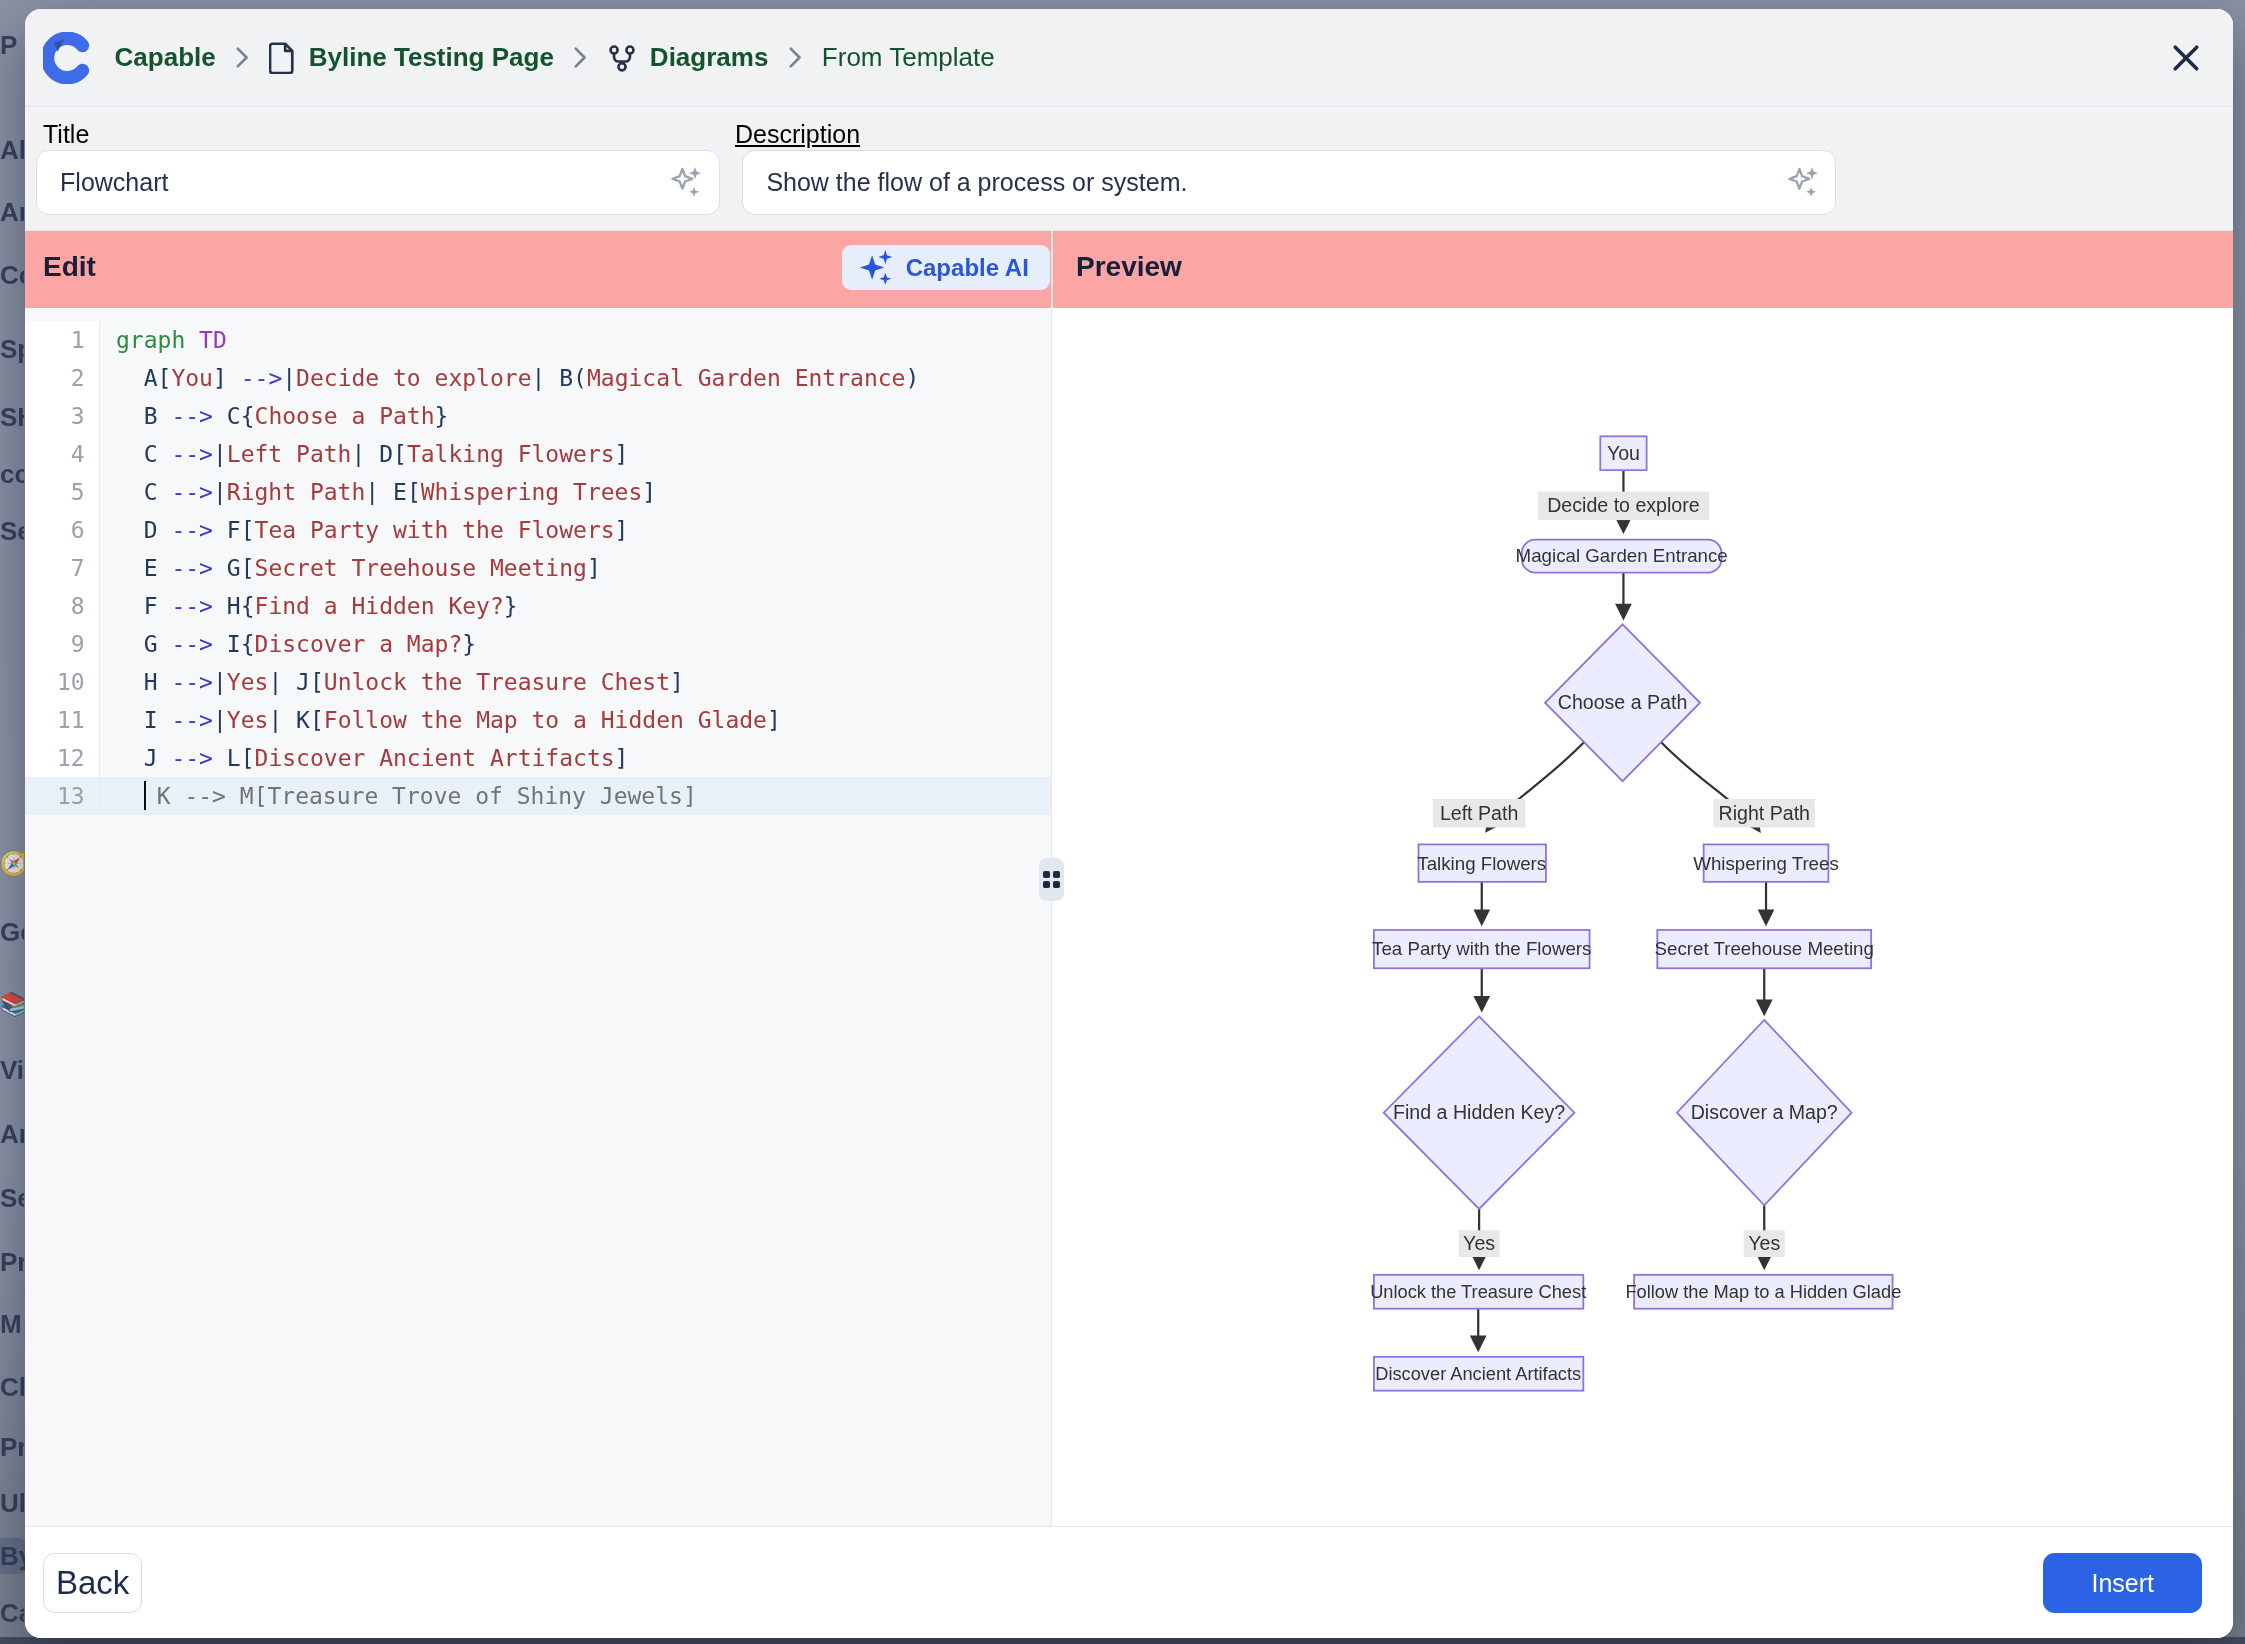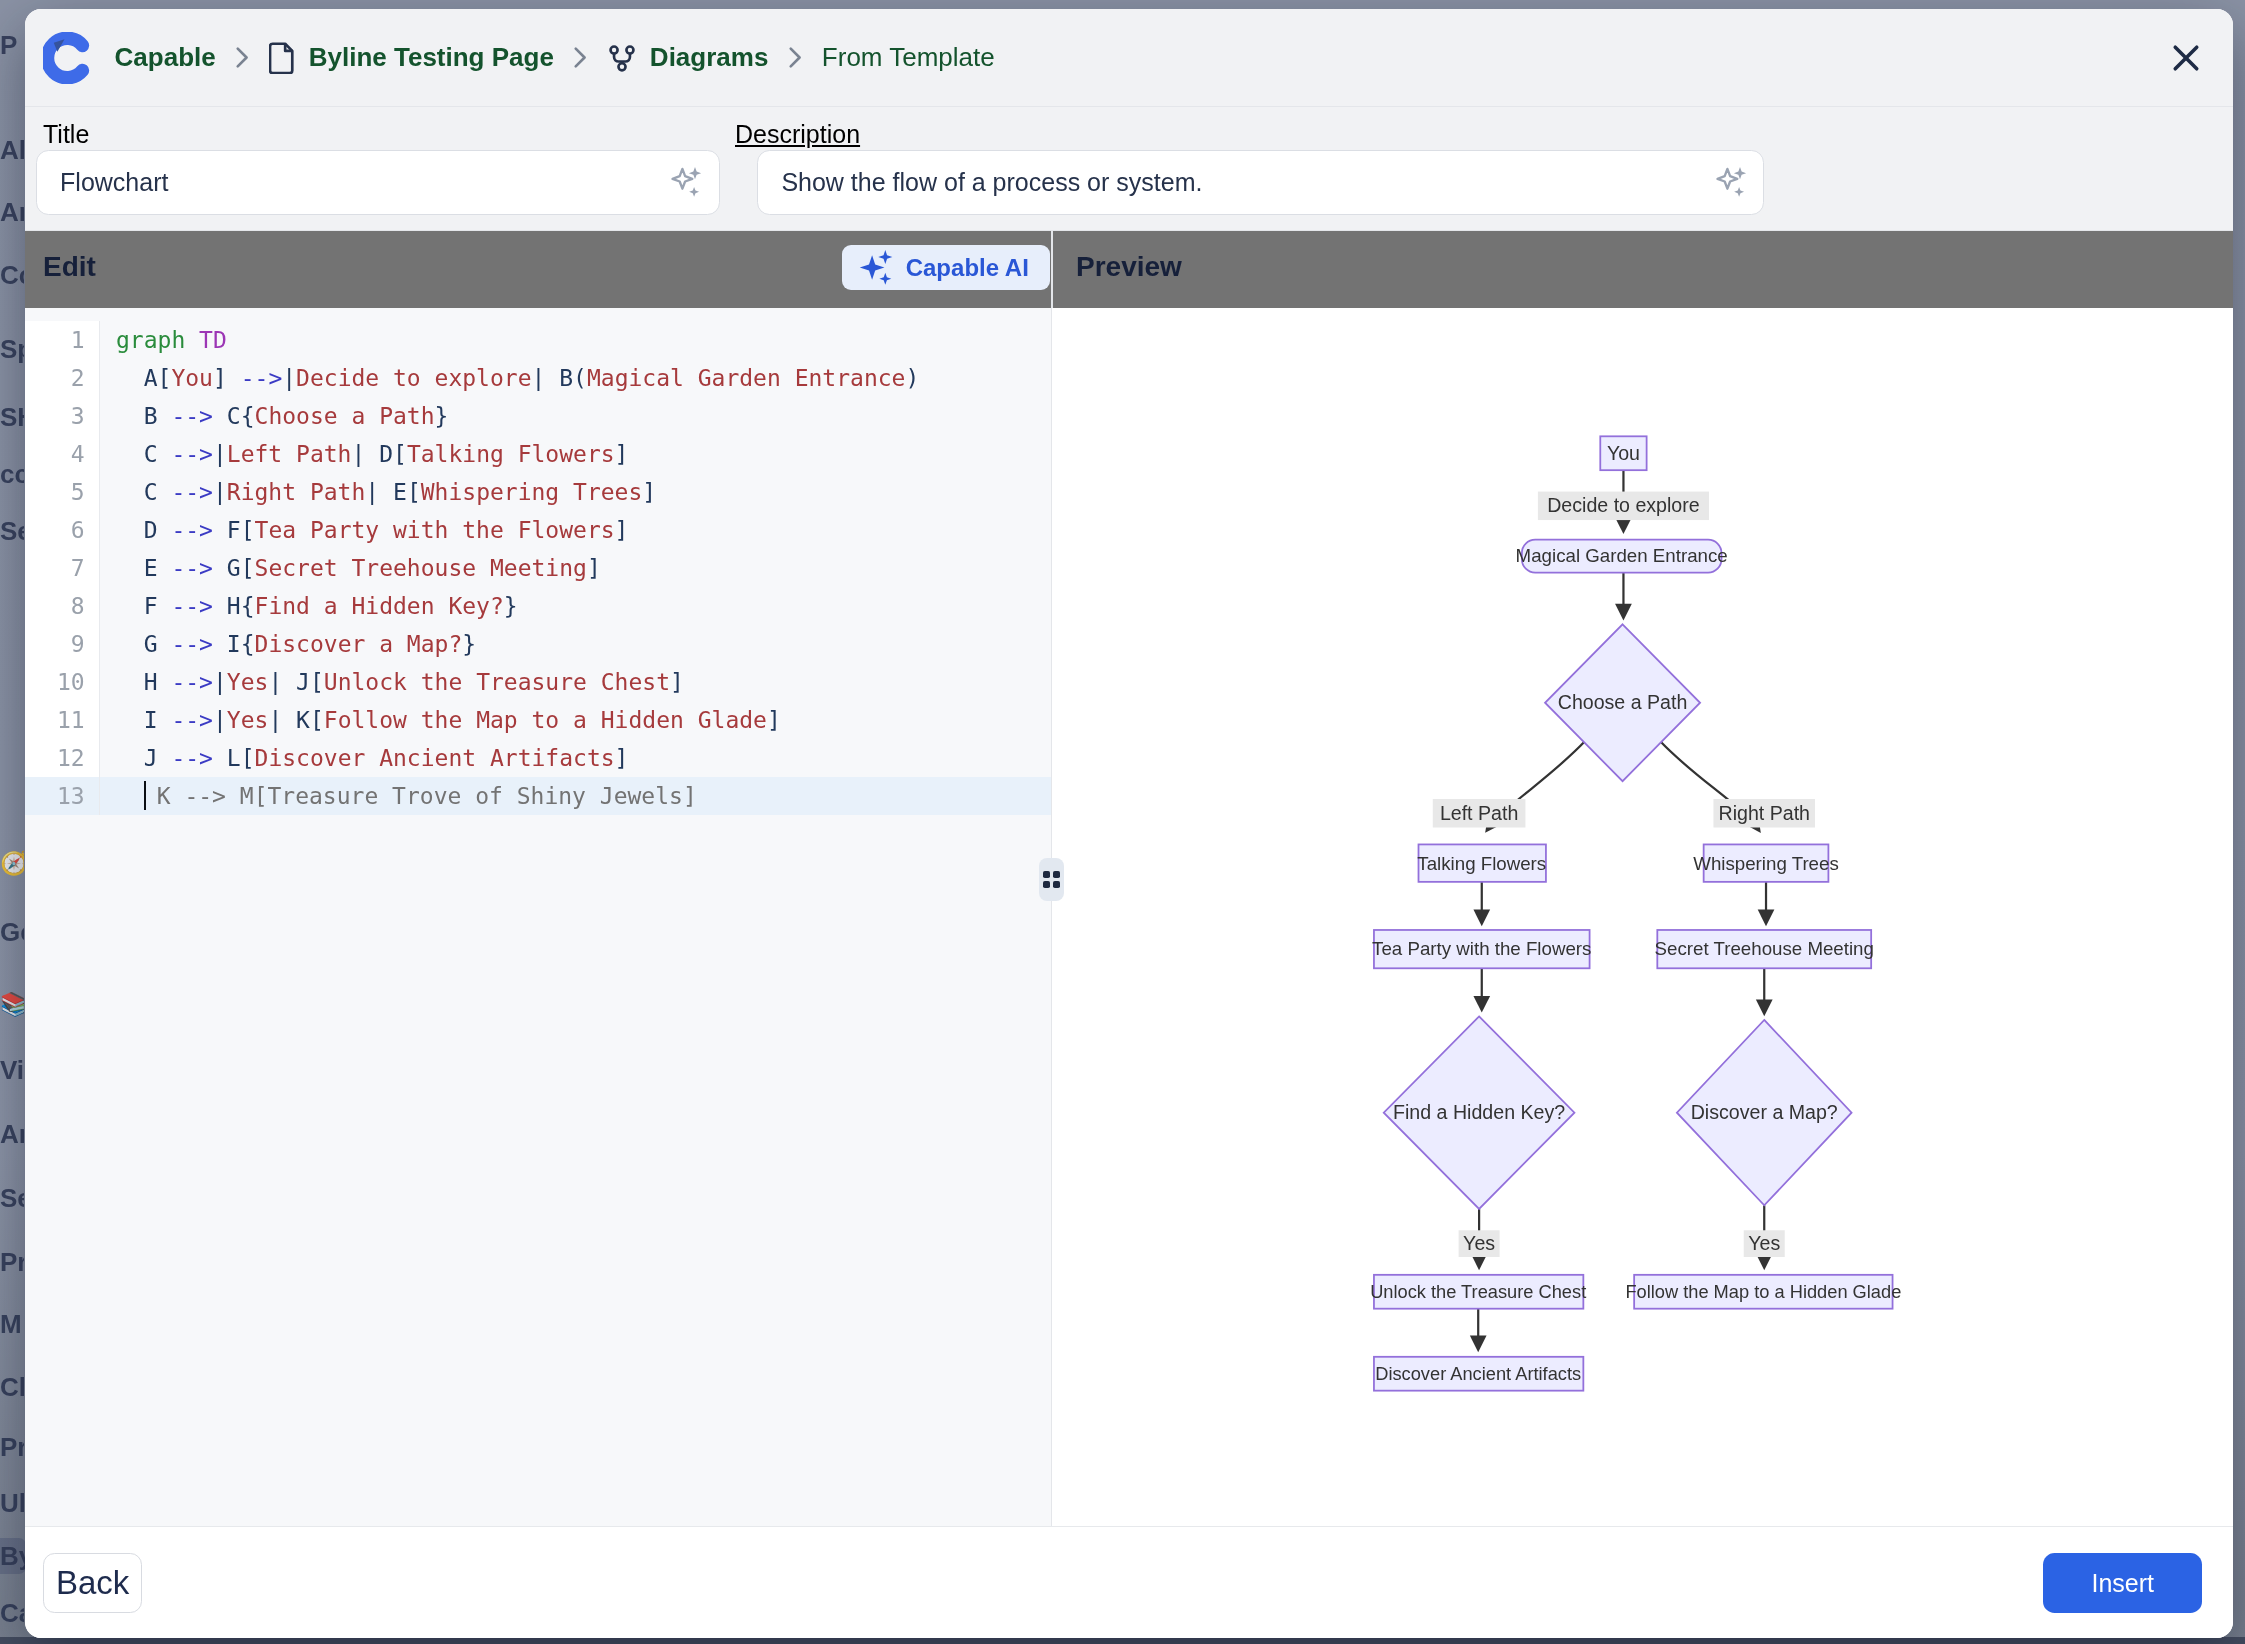--- a/index.html
+++ b/index.html
@@ -18,21 +18,21 @@
   .crumb{display:flex;align-items:center;gap:12.5px;color:#14532d;font-size:26px;font-weight:600;}
   .sep{display:flex;align-items:center;}
   .closeX{width:41px;height:41px;display:flex;align-items:center;justify-content:center;cursor:pointer;}
   
   .formrow{height:124px;background:#f1f2f4;border-bottom:0.9px solid #e4e6ea;position:relative;box-sizing:border-box;}
   .f-label{position:absolute;top:12.5px;font-size:25px;color:#000000;font-weight:500;}
   .f-input{position:absolute;top:43px;height:65px;background:#fff;border:1.8px solid #dbdee4;border-radius:12.5px;box-sizing:border-box;display:flex;align-items:center;padding:0 53px 0 21.4px;}
   .f-input input{border:0;outline:0;background:transparent;font-size:25px;color:#26324b;font-family:"Liberation Sans",sans-serif;width:100%;}
   .spark{position:absolute;right:14.3px;top:50%;transform:translateY(-50%);}
   
-  .paneheads{height:77px;border-bottom:0.9px solid #e7e9ec;position:relative;background:#737373;}
+  .paneheads{height:77px;border-bottom:0.9px solid #e7e9ec;position:relative;background:#fca5a5;}
   .panetitle{font-size:28px;font-weight:700;color:#16203a;position:absolute;top:19.6px;}
   .ai-btn{position:absolute;left:817px;top:14.3px;height:45px;padding:0 21.4px 0 16px;background:#e7eefb;border-radius:9px;display:flex;align-items:center;gap:10.7px;color:#2a57d6;font-size:24px;font-weight:600;cursor:pointer;}
   
   .panes{position:absolute;top:299px;bottom:111px;left:0;right:0;}
   .editor{position:absolute;left:0;top:0;bottom:0;width:1026px;background:#f7f8fa;overflow:hidden;}
   .vdivider{position:absolute;left:1026px;top:-78px;bottom:0;width:1.8px;background:#e4e6ea;}
   .grip{position:absolute;left:1014px;top:550px;width:25px;height:43px;background:#e2e8f0;border-radius:8px;display:grid;grid-template-columns:7.1px 7.1px;grid-gap:3.6px;align-content:center;justify-content:center;z-index:5;}
   .grip i{width:7.1px;height:7.1px;background:#1e2940;border-radius:1.8px;}
   .preview{position:absolute;left:1027px;right:0;top:0;bottom:0;background:#fff;overflow:hidden;}
   
@@ -153,21 +153,21 @@
       <input value="Flowchart" style="">
       <span class="spark">
         <svg width="36" height="36" viewBox="0 0 40 40">
           <path d="M16 6 L19 14 L27 17 L19 20 L16 28 L13 20 L5 17 L13 14 Z" fill="none" stroke="#9aa3b2" stroke-width="2.6" stroke-linejoin="round"></path>
           <path d="M30 4 L31.8 9 L36.8 10.8 L31.8 12.6 L30 17.6 L28.2 12.6 L23.2 10.8 L28.2 9 Z" fill="#9aa3b2"></path>
           <path d="M29 26 L30.5 30 L34.5 31.5 L30.5 33 L29 37 L27.5 33 L23.5 31.5 L27.5 30 Z" fill="#9aa3b2"></path>
         </svg>
       </span>
     </div>
     <div class="f-label" style="left:710px;text-decoration:underline;">Description</div>
-    <div class="f-input" style="left:732px;width:1007px;">
+    <div class="f-input" style="left:717px;width:1094px;">
       <input value="Show the flow of a process or system." style="">
       <span class="spark">
         <svg width="36" height="36" viewBox="0 0 40 40">
           <path d="M16 6 L19 14 L27 17 L19 20 L16 28 L13 20 L5 17 L13 14 Z" fill="none" stroke="#9aa3b2" stroke-width="2.6" stroke-linejoin="round"></path>
           <path d="M30 4 L31.8 9 L36.8 10.8 L31.8 12.6 L30 17.6 L28.2 12.6 L23.2 10.8 L28.2 9 Z" fill="#9aa3b2"></path>
           <path d="M29 26 L30.5 30 L34.5 31.5 L30.5 33 L29 37 L27.5 33 L23.5 31.5 L27.5 30 Z" fill="#9aa3b2"></path>
         </svg>
       </span>
     </div>
   </div>

